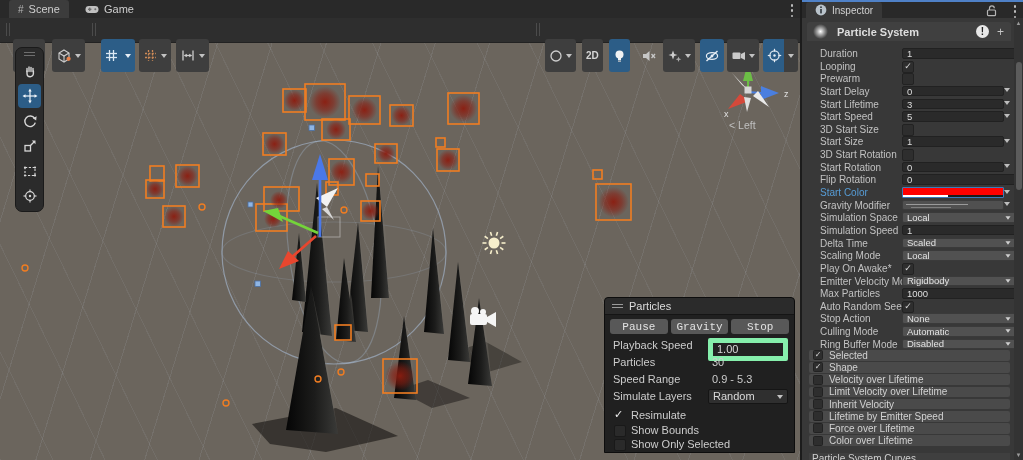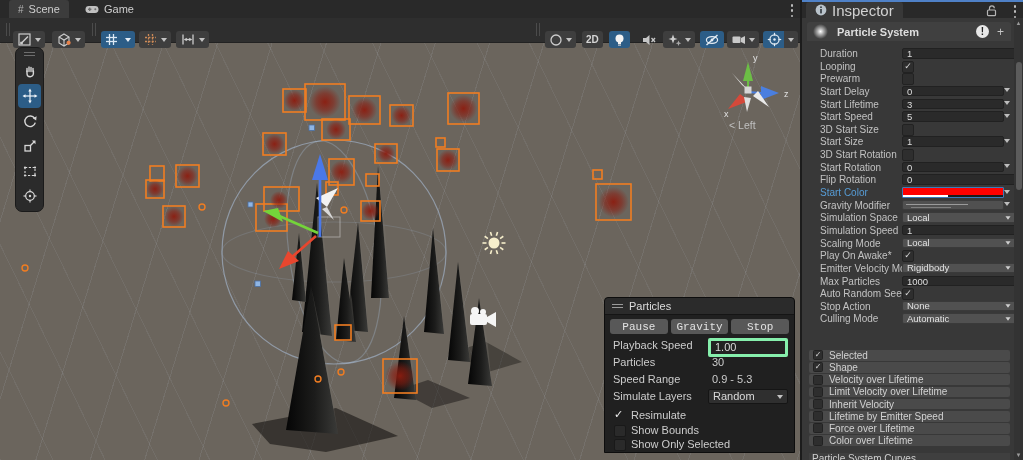--- a/index.html
+++ b/index.html
@@ -8,21 +8,21 @@
   
   .tabbar{position:absolute;left:0;top:0;width:800px;height:18px;background:#292929;}
   .tab{position:absolute;top:0;height:18px;display:flex;align-items:center;gap:5px;padding:0 9px;
        font-size:11px;color:#cfcfcf;border-radius:3px 3px 0 0;}
   .tab.active{background:#3c3c3c;}
   .tab .glyph{color:#b5b5b5;font-size:10px;}
   .kebab{position:absolute;top:3px;width:10px;height:13px;display:flex;flex-direction:column;align-items:center;justify-content:space-between;padding:1px 0;}
   .kebab i{width:2.5px;height:2.5px;border-radius:50%;background:#bdbdbd;}
   
   .stoolbar{position:absolute;left:0;top:18px;width:800px;height:24px;background:#2e2e2e;border-bottom:1px solid #222;}
-  .tbtn{position:absolute;top:13px;height:17px;background:#3e3e3e;border-radius:3px;display:flex;align-items:center;justify-content:center;gap:3px;padding:0 4px;}
+  .tbtn{position:absolute;top:21px;height:33px;background:#3e3e3e;border-radius:3px;display:flex;align-items:center;justify-content:center;gap:3px;padding:0 4px;}
   .tbtn.blue{background:#2c5d87;}
   .tbtn.noleft{border-top-left-radius:0;border-bottom-left-radius:0;}
   .tbtn.noright{border-top-right-radius:0;border-bottom-right-radius:0;}
   .dda{width:0;height:0;border-left:3.5px solid transparent;border-right:3.5px solid transparent;border-top:4px solid #c2c2c2;}
   .vsep{position:absolute;top:5px;width:1px;height:13px;background:#4b4b4b;}
   .vsep.b{box-shadow:3px 0 0 #4b4b4b;}
   .lbl2d{font-size:10px;color:#d5d5d5;font-weight:bold;}
   
   .viewport{position:absolute;left:0;top:42px;width:800px;height:418px;background-color:#6b655d;
     background-image:
@@ -37,32 +37,32 @@
   .toolbtn.active{background:#2c5d87;}
   
   .ppanel{position:absolute;left:604px;top:297px;width:189px;background:#202020;border:1px solid #0d0d0d;border-radius:4px 4px 0 0;font-size:11px;}
   .ptitle{height:16px;background:#2b2b2b;border-bottom:1px solid #151515;display:flex;align-items:center;gap:6px;padding:0 7px;color:#dcdcdc;border-radius:4px 4px 0 0;}
   .ptitle .grip2{display:flex;flex-direction:column;gap:2px;}
   .ptitle .grip2 i{width:11px;height:1px;background:#9a9a9a;}
   .pbuttons{display:flex;gap:3px;padding:4px 5px 3px 5px;font-family:Liberation Mono, monospace;}
   .pbtn{flex:1;height:15px;background:#585858;border-radius:3px;color:#e2e2e2;display:flex;align-items:center;justify-content:center;font-size:11px;}
   .prow{position:relative;height:17px;}
   .prow .pl{position:absolute;left:8px;top:2px;color:#cccccc;}
-  .pfield{position:absolute;left:103px;right:6px;top:1px;height:13px;background:#222;border:3px solid #86efac;border-radius:2px;color:#dadada;padding:0 4px;line-height:13px;}
+  .pfield{position:absolute;left:103px;right:6px;top:1px;height:13px;background:#222;border:5px solid #86efac;border-radius:2px;color:#dadada;padding:0 4px;line-height:13px;}
   .ptext{position:absolute;left:107px;top:2px;color:#cccccc;}
   .pdrop{position:absolute;left:103px;right:6px;top:1px;height:13px;background:#2f2f2f;border:1px solid #151515;border-radius:2px;color:#dadada;padding:0 4px;line-height:13px;display:flex;align-items:center;justify-content:space-between;}
   .ptoggle{position:relative;height:14.5px;}
   .ptoggle .box{position:absolute;left:9px;top:2px;width:10px;height:10px;background:#2a2a2a;border:1px solid #191919;border-radius:2px;}
   .ptoggle .ck{position:absolute;left:9px;top:0px;color:#efefef;font-size:11px;}
   .ptoggle .pl{position:absolute;left:26px;top:1px;color:#cccccc;}
   
   .inspector{position:absolute;left:800px;top:0;width:223px;height:460px;background:#383838;border-left:2px solid #1c1c1c;box-sizing:border-box;}
   .insp-blue{position:absolute;left:0;top:0;width:100%;height:2px;background:#4f81c7;}
   .insp-tabbar{position:absolute;left:0;top:2px;width:100%;height:16px;background:#292929;}
-  .insp-tab{position:absolute;left:4px;top:0;height:16px;background:#383838;border-radius:3px 3px 0 0;display:flex;align-items:center;gap:5px;padding:0 9px;font-size:15px;color:#d2d2d2;}
+  .insp-tab{position:absolute;left:4px;top:0;height:16px;background:#383838;border-radius:3px 3px 0 0;display:flex;align-items:center;gap:5px;padding:0 9px;font-size:10px;color:#d2d2d2;}
   .comp-header{position:absolute;left:5px;right:12px;top:22px;height:19px;background:#404040;border-radius:3px 3px 0 0;display:flex;align-items:center;}
   .p-icon{width:15px;height:15px;margin-left:6px;border-radius:2px;background:radial-gradient(circle at 50% 50%, #ffffff 0%, rgba(255,255,255,.55) 30%, rgba(255,255,255,0) 70%);}
   .comp-title{font-size:11px;font-weight:bold;color:#dedede;margin-left:9px;flex:1;}
   .alert-badge{width:13px;height:13px;border-radius:50%;background:#e8e8e8;color:#222;font-weight:bold;font-size:10px;text-align:center;line-height:13px;margin-right:8px;}
   .plus{color:#c5c5c5;font-size:12px;margin-right:7px;}
   .insp-rows{position:absolute;left:0;top:47px;width:215px;}
   .irow{position:relative;height:12.65px;}
   .ilabel{position:absolute;left:18px;top:1px;font-size:10px;color:#c2c2c2;white-space:nowrap;}
   .ilabel.accent{color:#569cd6;}
   .ictrl{position:absolute;left:100px;top:1px;height:10.5px;box-sizing:border-box;}
@@ -611,20 +611,27 @@
         <div class="ictrl idrop">
           <span>Local</span>
           <span class="dda"></span>
         </div>
       </div>
       <div class="irow">
         <span class="ilabel">Simulation Speed</span>
         <div class="ictrl ifield full">1</div>
       </div>
       <div class="irow">
+        <span class="ilabel">Delta Time</span>
+        <div class="ictrl idrop">
+          <span>Scaled</span>
+          <span class="dda"></span>
+        </div>
+      </div>
+      <div class="irow">
         <span class="ilabel">Scaling Mode</span>
         <div class="ictrl idrop">
           <span>Local</span>
           <span class="dda"></span>
         </div>
       </div>
       <div class="irow">
         <span class="ilabel">Play On Awake*</span>
         <div class="icheck">✓</div>
       </div>
@@ -647,20 +654,27 @@
         <span class="ilabel">Stop Action</span>
         <div class="ictrl idrop">
           <span>None</span>
           <span class="dda"></span>
         </div>
       </div>
       <div class="irow">
         <span class="ilabel">Culling Mode</span>
         <div class="ictrl idrop">
           <span>Automatic</span>
+          <span class="dda"></span>
+        </div>
+      </div>
+      <div class="irow">
+        <span class="ilabel">Ring Buffer Mode</span>
+        <div class="ictrl idrop">
+          <span>Disabled</span>
           <span class="dda"></span>
         </div>
       </div>
     </div>
   <div class="insp-mods" id="insp-mods">
       <div class="mbar">
         <div class="mcheck">✓</div>
         <span class="mlabel">Selected</span>
       </div>
       <div class="mbar">

